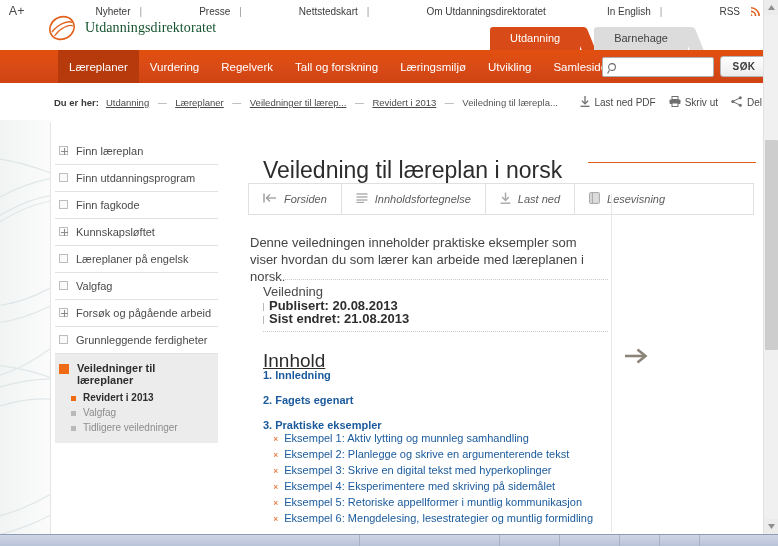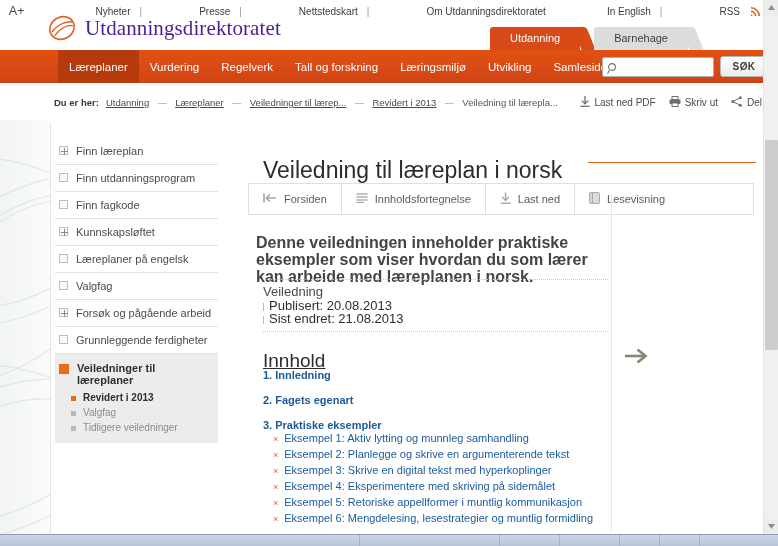--- a/index.html
+++ b/index.html
@@ -51,21 +51,21 @@
   }
 
   
   .logo-wrap {
     position: absolute; left: 47px; top: 13px;
     display: flex; align-items: center; gap: 8px;
   }
   .logo-mark { width: 30px; height: 30px; }
   .logo-text {
     font-family: "Liberation Serif", serif;
-    font-size: 21px; color: #4c1d95; letter-spacing: .1px;
+    font-size: 14px; color: #14532d; letter-spacing: .1px;
   }
 
   
   .sectiontabs {
     position: absolute; left: 490px; top: 27px;
     display: flex; align-items: flex-end; height: 23px;
   }
   .stab {
     position: relative; height: 23px; line-height: 23px;
     font-size: 11px; color: #ffffff; text-align: center;
@@ -244,38 +244,39 @@
     width: 506px; height: 32px;
     border: 1px solid #e0e0e0;
     background: #fff; display: flex; align-items: stretch;
   }
   .tb-btn {
     display: flex; align-items: center; gap: 7px;
     padding: 0 14px;
     border-right: 1px solid #e0e0e0;
     font-size: 11px; color: #5c5c5c; cursor: pointer;
     white-space: nowrap;
+    font-style: italic;
   }
   .tb-btn:last-child { border-right: none; }
 
   .intro {
-    position: absolute; left: 8px; top: 112px;
+    position: absolute; left: 2px; top: 112px;
     width: 345px;
-    font-size: 16px; line-height: 17px; color: #444; font-weight: bold;
+    font-size: 13px; line-height: 17px; color: #444;
   }
   .meta {
     position: absolute; left: 15px; top: 157px;
     width: 345px;
     border-top: 1px dotted #c9c9c9;
     border-bottom: 1px dotted #c9c9c9;
     padding: 5px 0 6px 0;
     font-size: 13px; color: #3f3f3f; line-height: 13px;
   }
   .meta-head { color: #4a4a4a; margin-bottom: 1px; }
-  .meta-line { font-weight: normal; color: #2e2e2e; }
+  .meta-line { font-weight: bold; color: #2e2e2e; }
   .meta-line::before {
     content: ""; display: inline-block;
     width: 1px; height: 8px; background: #b8b8b8;
     margin-right: 5px; position: relative; top: 1px;
   }
 
   .innhold-h {
     position: absolute; left: 15px; top: 212px;
     font-size: 19px; color: #2c2c2c; font-weight: normal; text-decoration: underline;
   }

